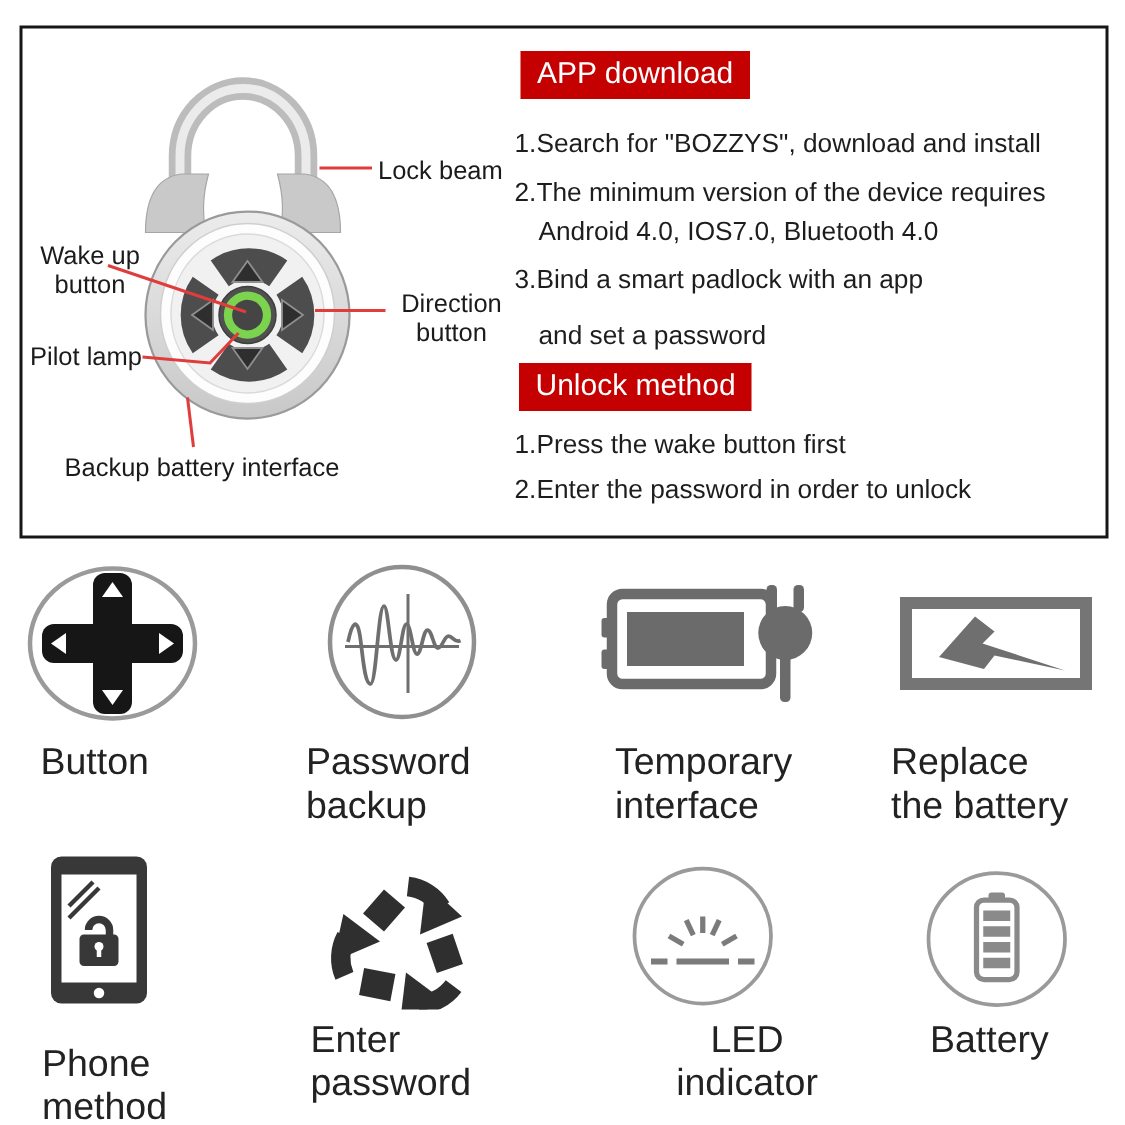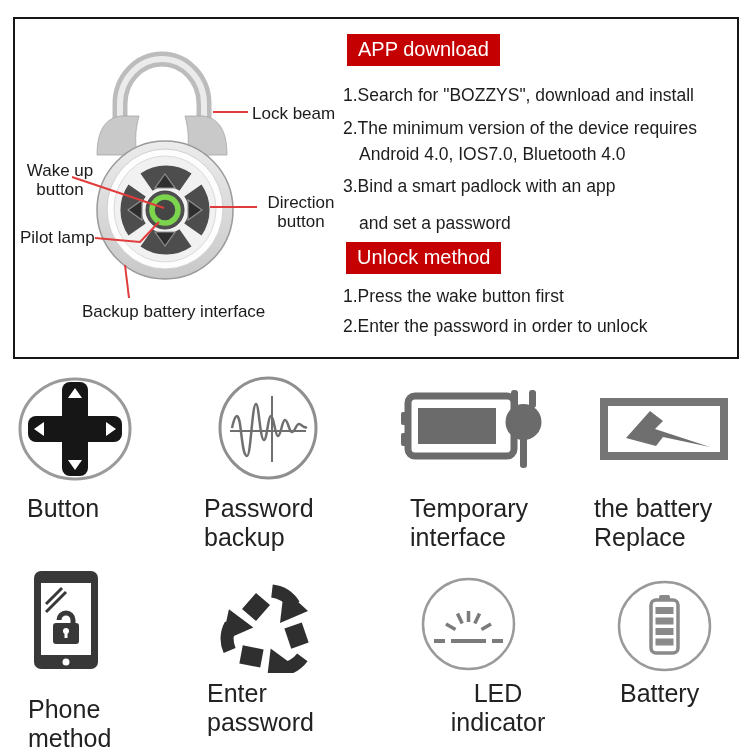--- a/index.html
+++ b/index.html
@@ -7,21 +7,21 @@
         font-family:"Liberation Sans", sans-serif;color:#1d1d1d;}
   
   .top-box{position:absolute;left:13px;top:17px;width:722px;height:338px;
            border:2px solid #161616;background:#fff;}
   .padlock-svg{position:absolute;left:0;top:0;}
   .plabel{position:absolute;font-size:17px;line-height:19px;color:#1b1b1b;white-space:nowrap;}
   .lbl-wake{left:2px;top:142px;width:86px;text-align:center;}
   .lbl-pilot{left:5px;top:209px;}
   .lbl-beam{left:237px;top:85px;}
   .lbl-dir{left:240px;top:174px;width:92px;text-align:center;}
-  .lbl-backup{left:28px;top:283px;margin-left:39px;}
+  .lbl-backup{left:28px;top:283px;}
   .redhdr{position:absolute;background:#c40000;color:#fff;font-size:20px;
           padding:4px 11px 5px 11px;white-space:nowrap;}
   .hdr-app{left:332px;top:15px;}
   .hdr-unlock{left:331px;top:223px;}
   .step{position:absolute;font-size:17.5px;color:#1d1d1d;white-space:nowrap;}
   .s1{left:328px;top:66px;}
   .s2{left:328px;top:99px;}
   .s2b{left:344px;top:125px;}
   .s3{left:328px;top:157px;}
   .s3b{left:344px;top:182px;margin-top:12px;}
@@ -251,22 +251,22 @@
     </div>
     <div class="flabel l2">
       <div>Password</div>
       <div>backup</div>
     </div>
     <div class="flabel l3">
       <div>Temporary</div>
       <div>interface</div>
     </div>
     <div class="flabel l4">
+      <div>Replace</div>
       <div>the battery</div>
-      <div>Replace</div>
     </div>
     <div class="flabel l5">
       <div>Phone</div>
       <div>method</div>
     </div>
     <div class="flabel l6">
       <div>Enter</div>
       <div>password</div>
     </div>
     <div class="flabel l7">

